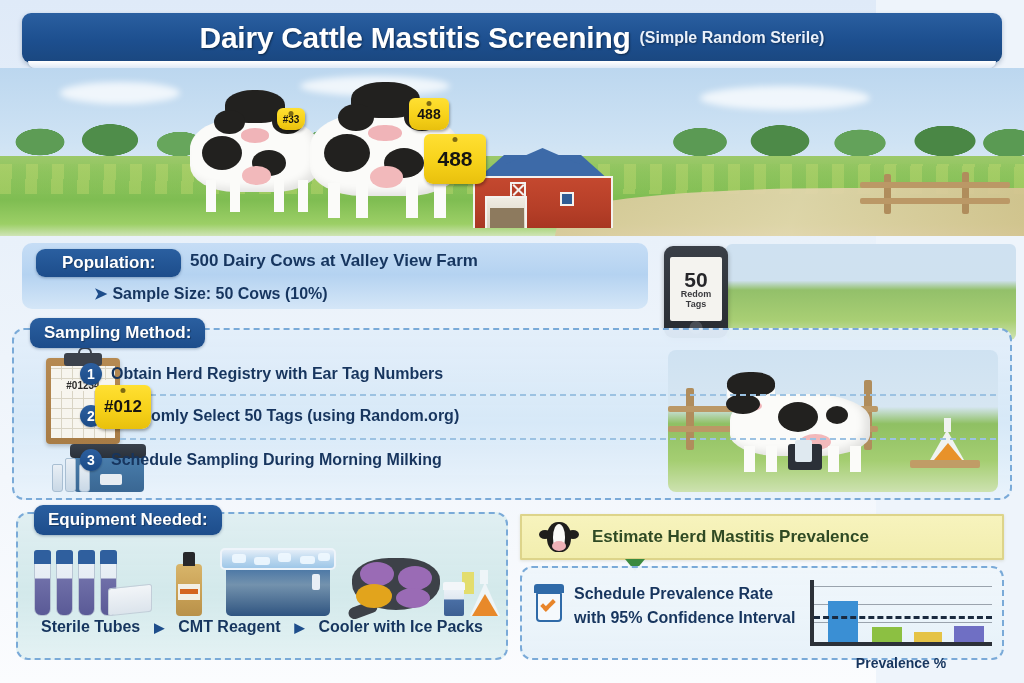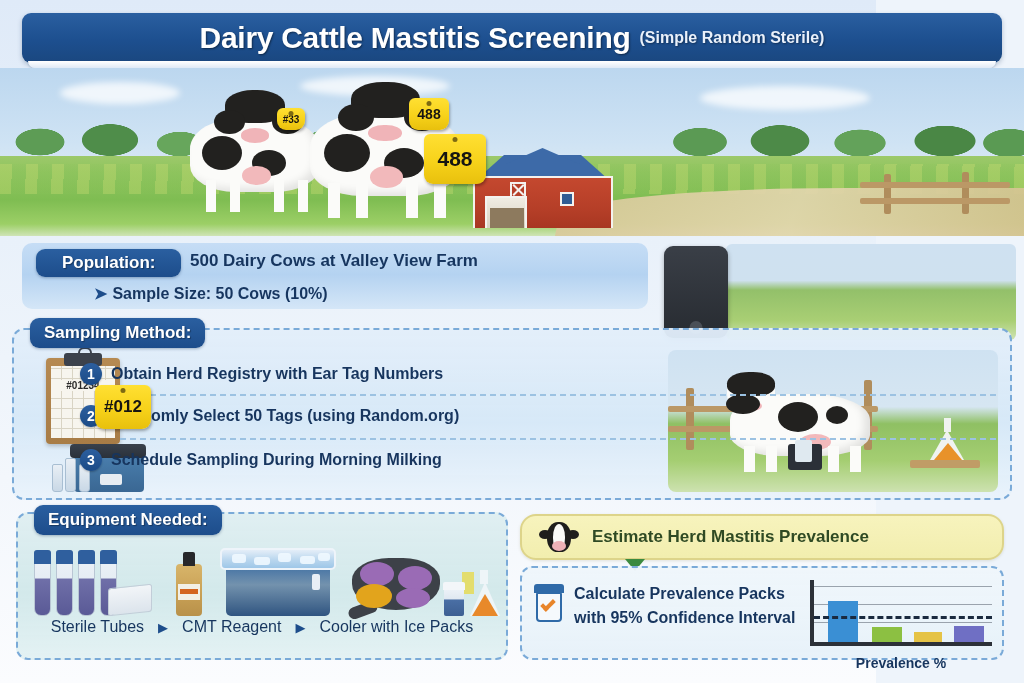--- a/index.html
+++ b/index.html
@@ -293,21 +293,21 @@
   
   .equip-panel {
     position:absolute; left:16px; top:512px; width:492px; height:148px;
     background: linear-gradient(180deg, rgba(222,238,241,.95) 0%, rgba(207,231,233,.92) 55%, rgba(226,241,243,.95) 100%);
     border:2px dashed #7aaad8; border-radius:12px;
   }
   .eq-pill { position:absolute; left:34px; top:505px; height:30px; padding:0 14px; font-size:17px; z-index:3; }
   .eq-labels {
     position:absolute; left:16px; top:618px; width:492px;
     display:flex; align-items:center; justify-content:center; gap:14px;
-    font-size:16px; font-weight:normal; color:#16355e;
+    font-size:16px; font-weight:bold; color:#16355e;
   }
   .tri { color:#1d4d8b; font-size:13px; }
   
   .eq-art { position:absolute; left:30px; top:540px; width:466px; height:76px; }
   .tube {
     position:absolute; bottom:0; width:17px; height:66px;
     background: linear-gradient(180deg,#eef3f8 0%, #e6edf4 42%, #6f6fa8 44%, #5a5a96 100%);
     border-radius:3px 3px 7px 7px; border:1px solid #b9c6d4;
   }
   .tube-cap {
@@ -365,21 +365,21 @@
     border-left:13px solid transparent; border-right:13px solid transparent;
     border-bottom:22px solid #e8892a;
   }
   .eflask-neck { position:absolute; left:450px; bottom:32px; width:8px; height:14px; background:rgba(240,245,248,.92); }
   .ycard { position:absolute; left:432px; bottom:22px; width:12px; height:22px; background:#e3dd6d; }
 
   
   .yellow-banner {
     position:absolute; left:520px; top:514px; width:484px; height:46px;
     background: linear-gradient(180deg,#f7f3bd 0%, #f2eeae 100%);
-    border:2px solid #ddd48a; border-radius:16px;
+    border:2px solid #ddd48a; border-radius:1px;
     display:flex; align-items:center; padding-left:16px; gap:12px;
     box-shadow:0 1px 3px rgba(120,115,60,.18);
   }
   .yb-text { font-size:17px; font-weight:bold; color:#2f4a24; }
   .cowhead { position:relative; width:42px; height:30px; flex:0 0 auto; }
   .cowhead .ch-face {
     position:absolute; left:9px; top:0; width:24px; height:30px;
     background:#1f1e1c; border-radius:46% 46% 44% 44%;
   }
   .cowhead .ch-blaze {
@@ -512,20 +512,25 @@
   <div class="pop-band">
     <div class="pill pop-pill">Population:</div>
     <div class="pop-text">500 Dairy Cows at Valley View Farm</div>
     <div class="pop-sub">
       <span class="arrow-sm">➤</span><span>Sample Size: 50 Cows (10%)</span>
     </div>
   </div>
 
   <div class="herd-strip"></div>
   <div class="phone">
+    <div class="phone-screen">
+      <div class="phone-num">50</div>
+      <div class="phone-lbl">Redom</div>
+      <div class="phone-lbl">Tags</div>
+    </div>
     <div class="phone-home"></div>
   </div>
 
   <div class="sampling-panel"></div>
   <div class="pill sm-pill">Sampling Method:</div>
 
   <div class="cowscene">
     <div class="fence-post" style="left:18px; top:38px; width:8px; height:62px;"></div>
     <div class="fence-post" style="left:196px; top:30px; width:8px; height:70px;"></div>
     <div class="fence-rail" style="left:0px; top:56px; width:210px;"></div>
@@ -654,21 +659,21 @@
   </div>
   <div class="green-arrow"></div>
 
   <div class="result-panel">
     <div class="jar-icon">
       <div class="jar-lid"></div>
       <div class="jar-body"></div>
       <div class="jar-check"></div>
     </div>
     <div class="res-text">
-      <div>Calculate Prevalence Packs</div>
+      <div>Schedule Prevalence Rate</div>
       <div>with 95% Confidence Interval</div>
     </div>
 
     <div class="mini-chart">
       <div class="mc-axis-y"></div>
       <div class="mc-axis-x"></div>
       <div class="mc-grid" style="top:6px;"></div>
       <div class="mc-grid" style="top:24px;"></div>
       <div class="mc-grid" style="top:42px;"></div>
       <div class="mc-bar" id="bar0" style="left: 18px; width: 30px; height: 40.56px; background: rgb(58, 143, 212);"></div>

